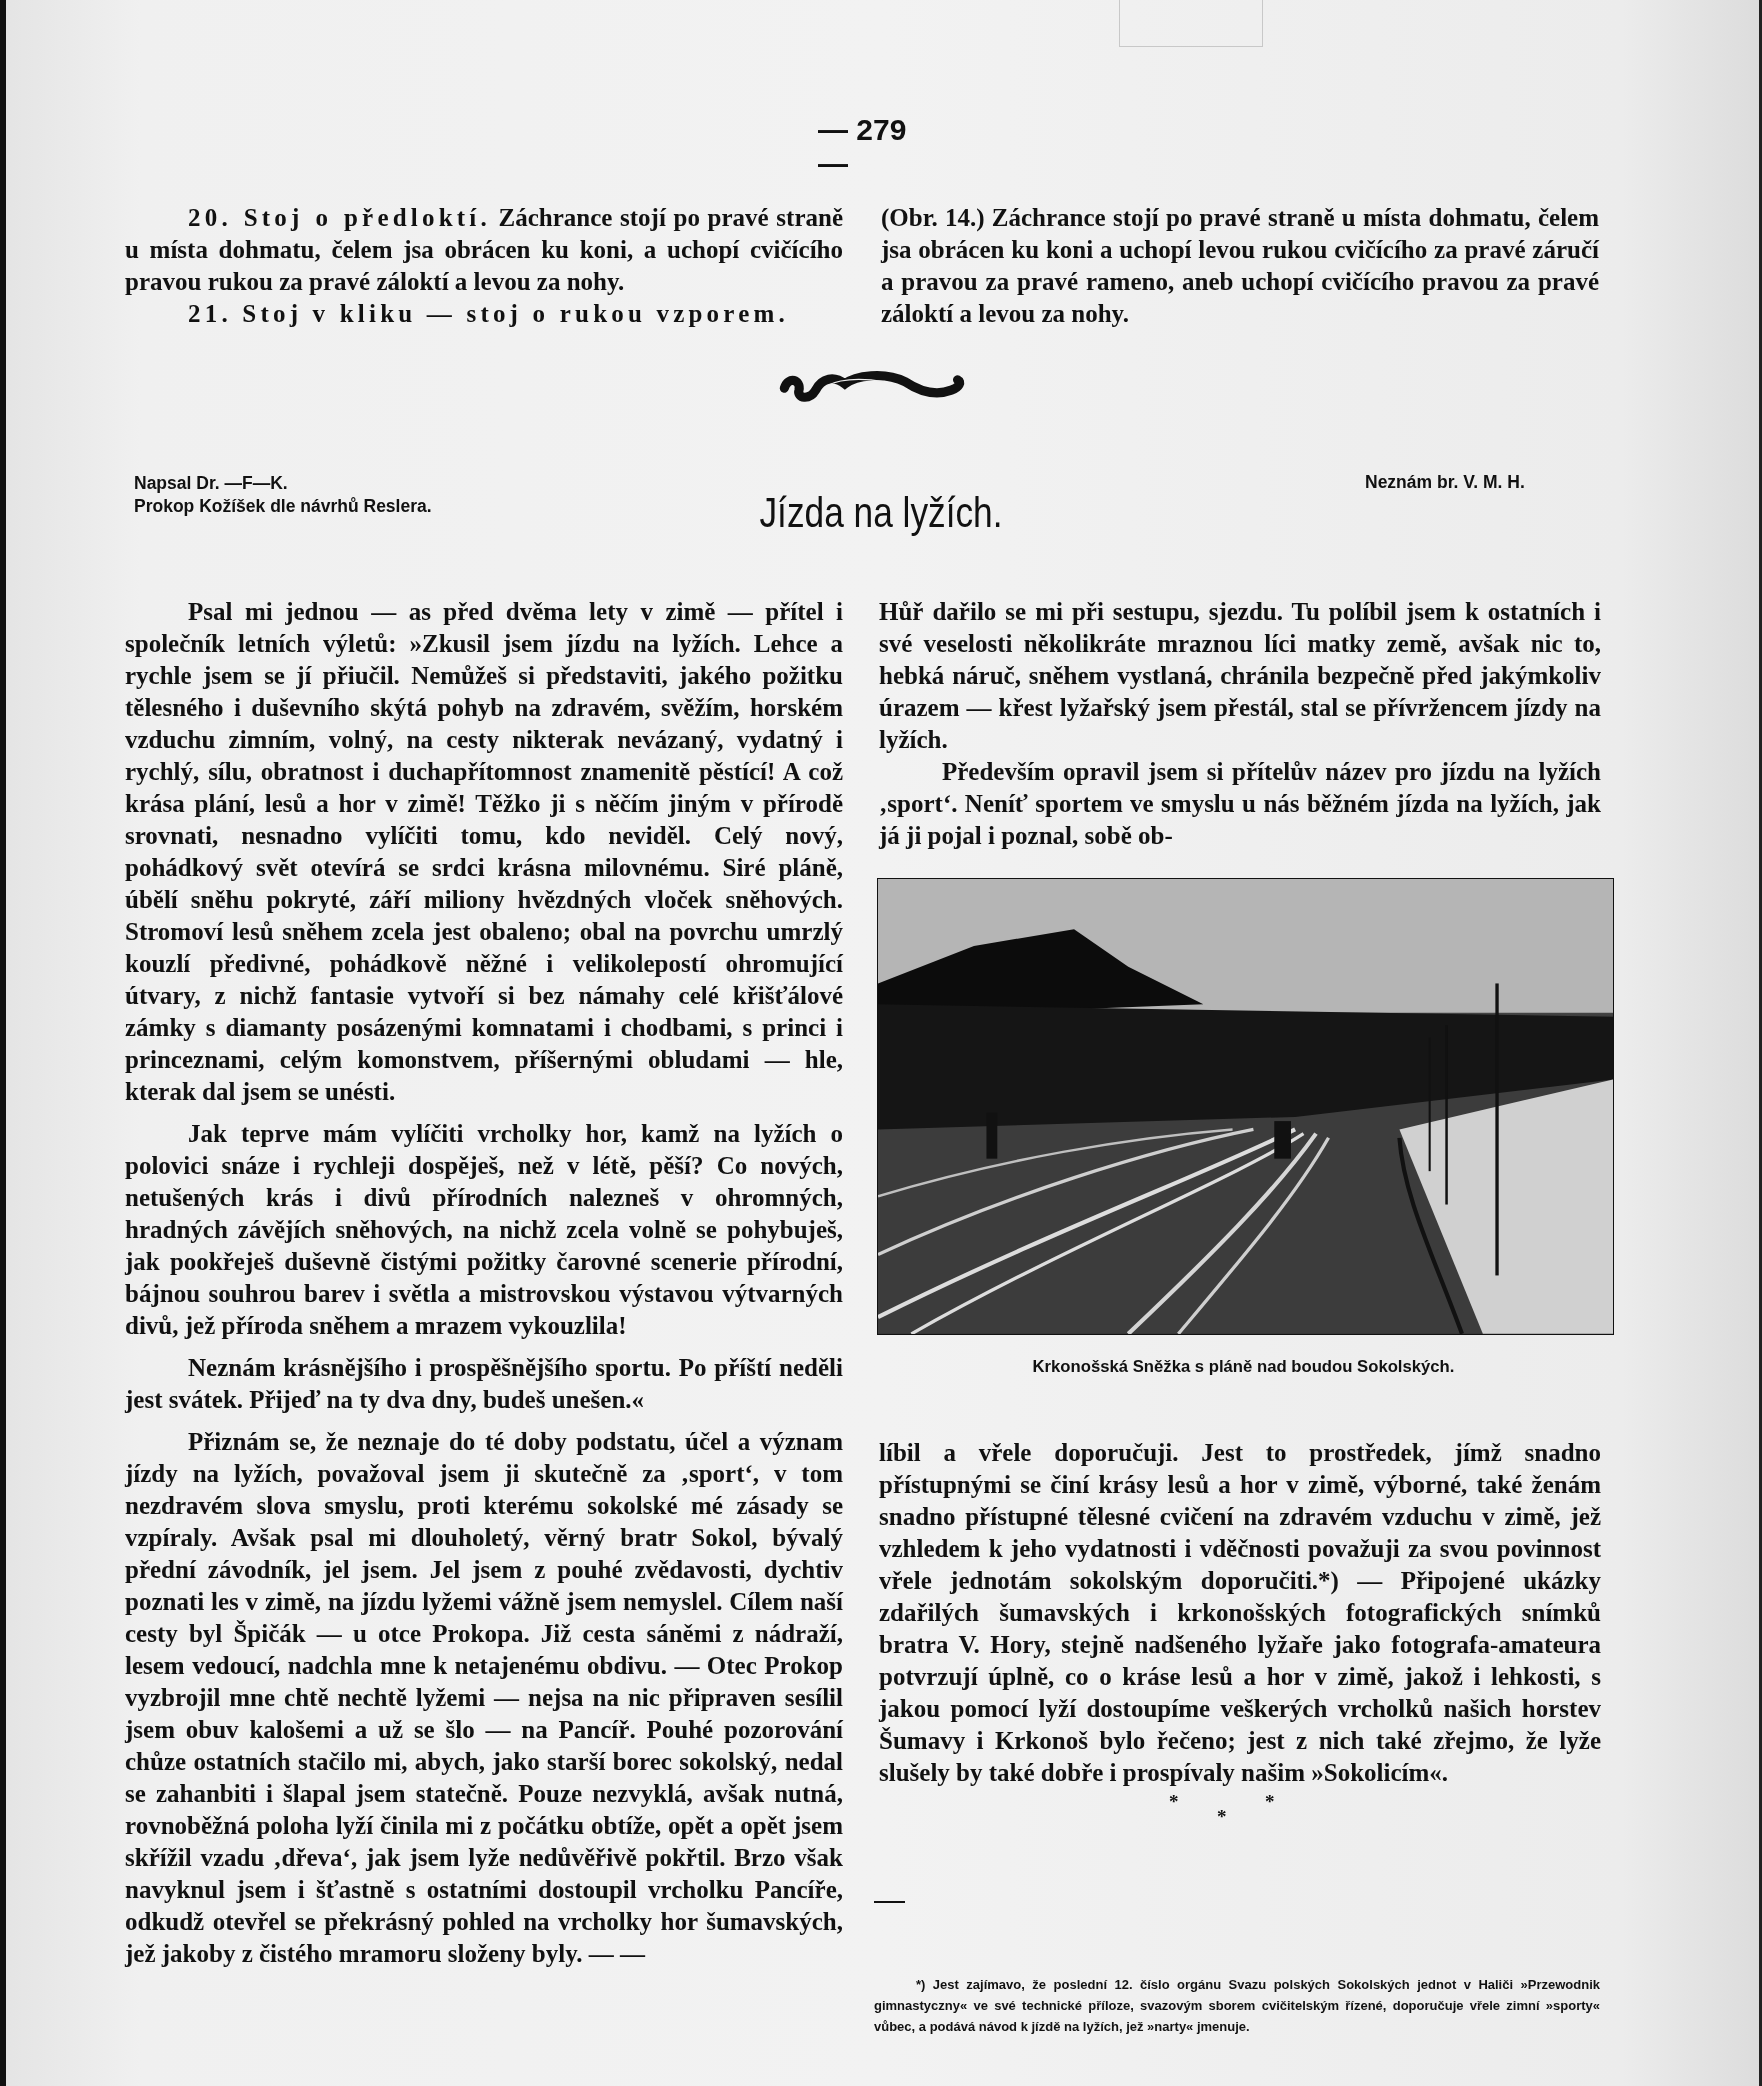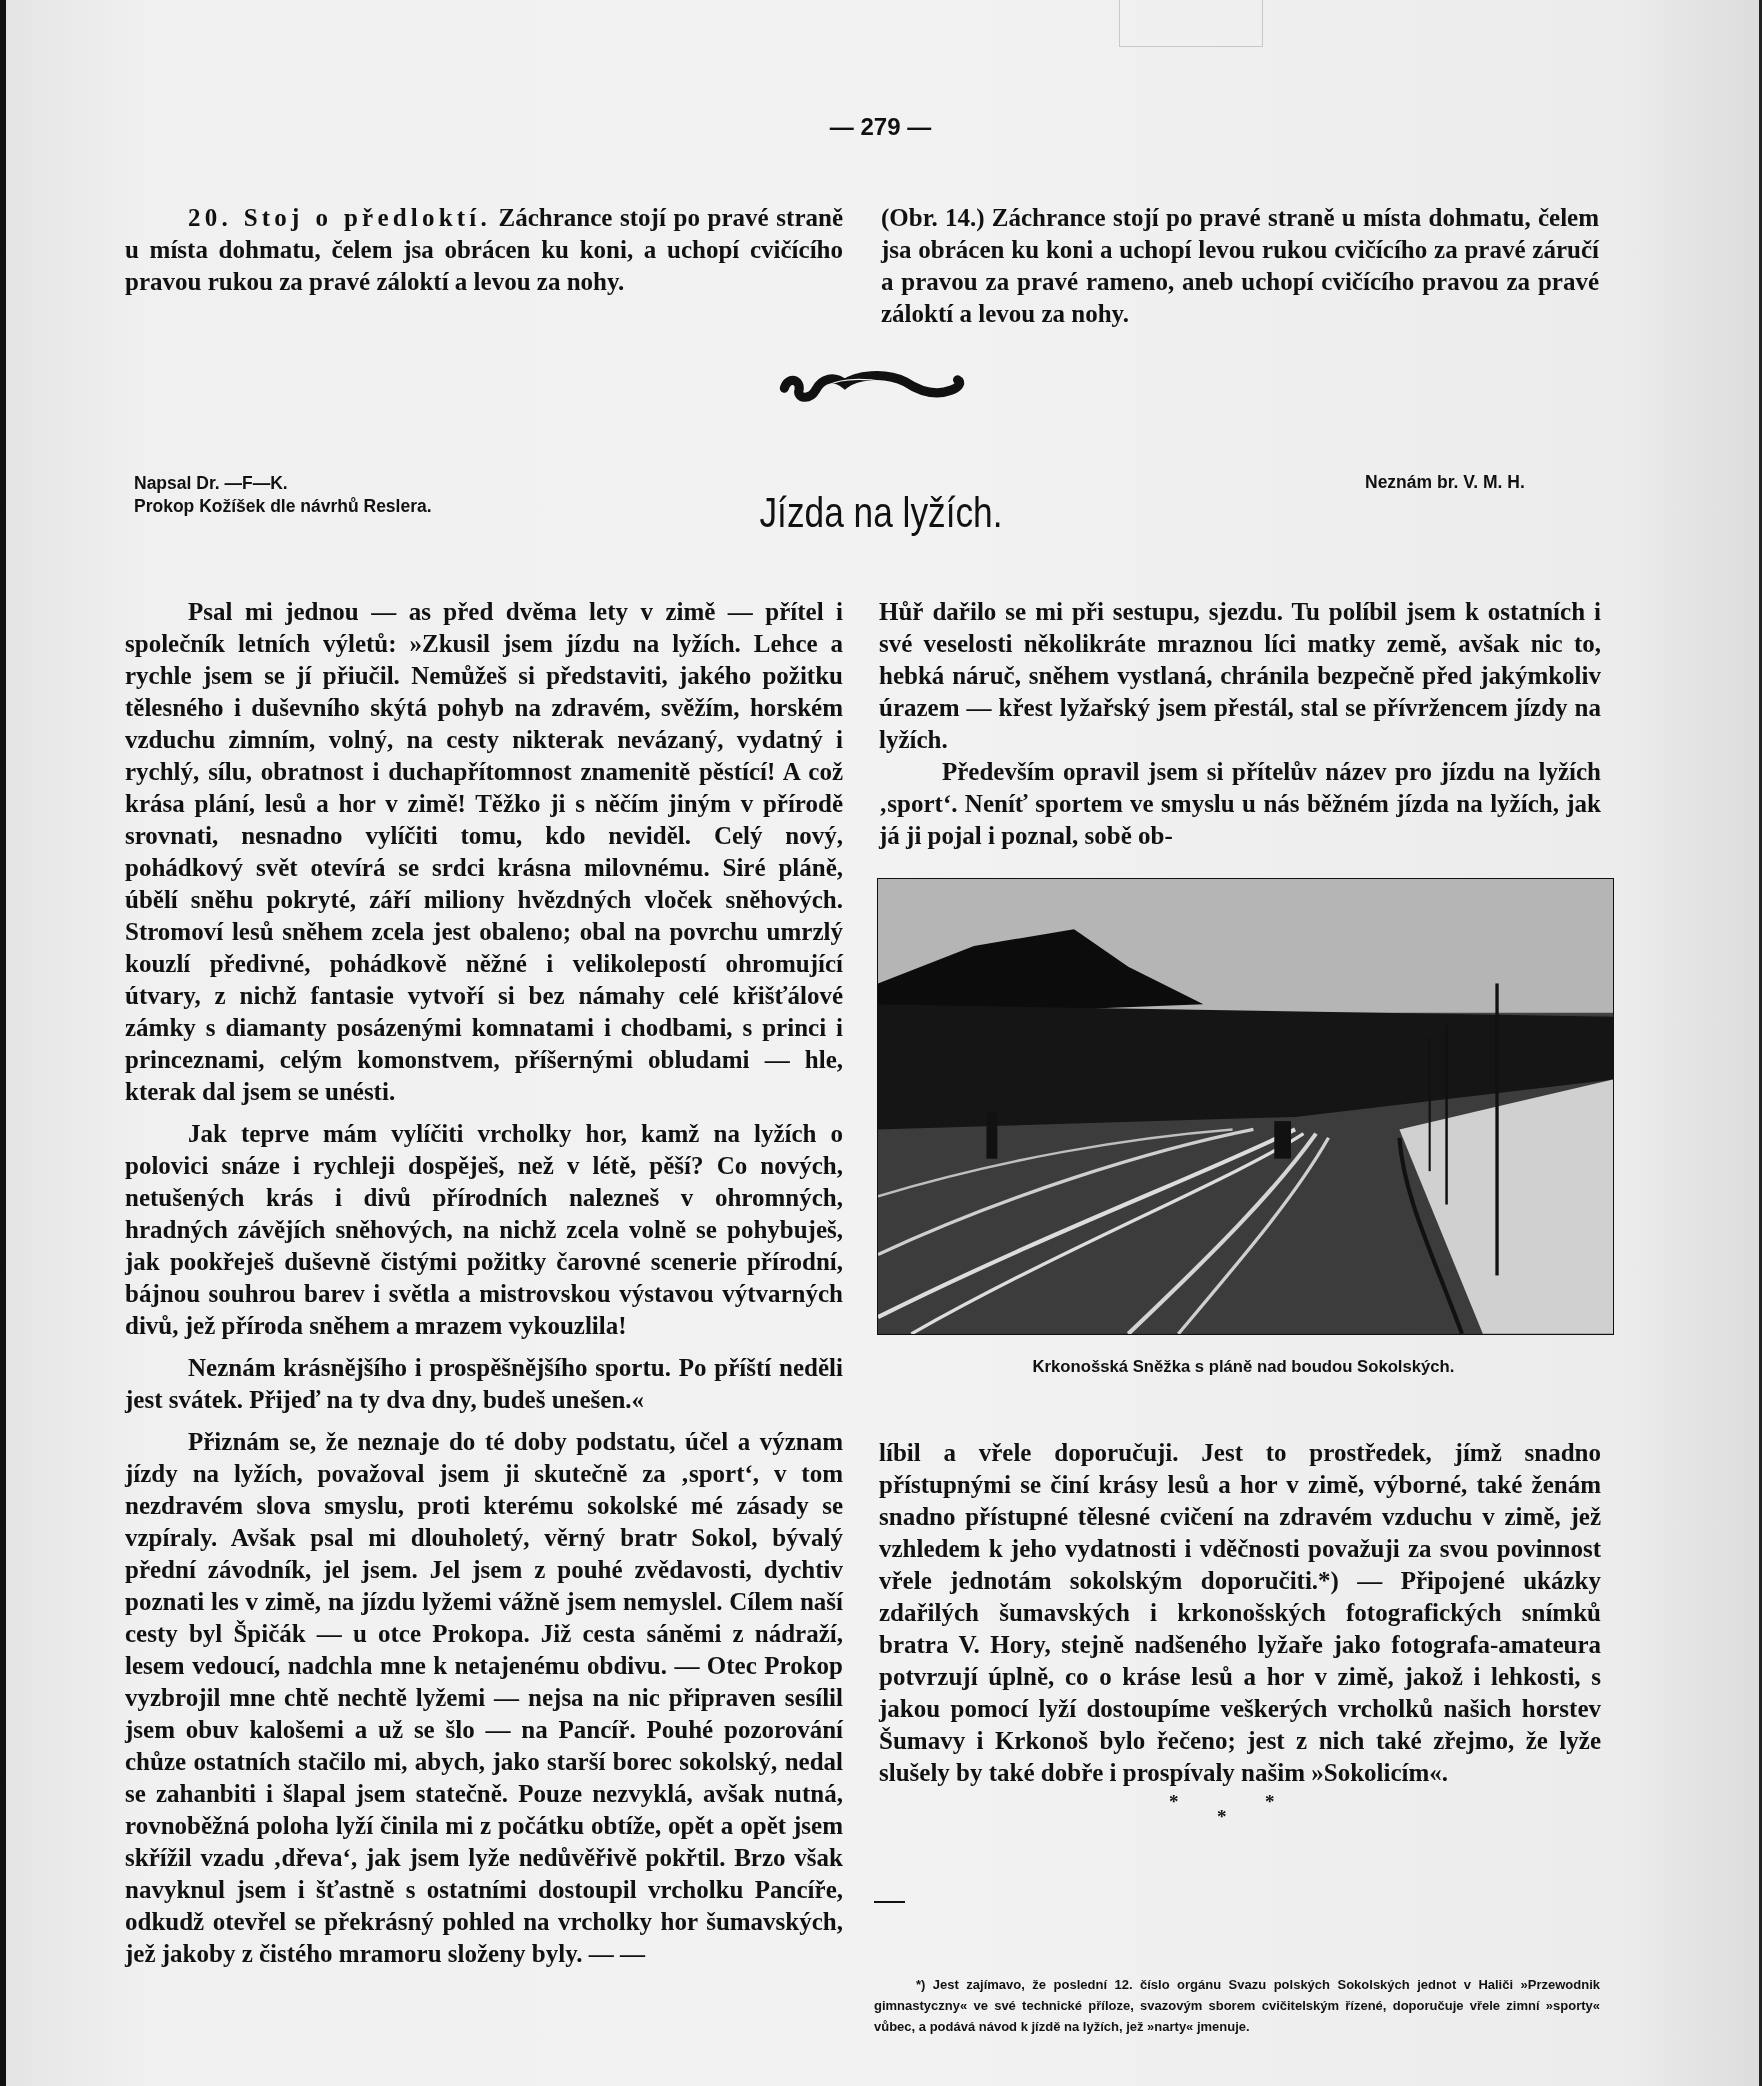--- a/index.html
+++ b/index.html
@@ -15,22 +15,22 @@
     position: absolute; left: 0; top: 0; width: 1763px; height: 2273px;
     background: linear-gradient(90deg, #e4e4e4 0%, #f0f0f0 8%, #f2f2f2 50%, #ececec 92%, #dcdcdc 100%);
   }
   .edge-left { position: absolute; left: 0; top: 0; width: 5.8px; height: 2273px; background: #111; }
   .edge-right { position: absolute; right: 0; top: 0; width: 4.2px; height: 2273px; background: #222; }
   .stamp {
     position: absolute; left: 1119px; top: 0; width: 142px; height: 46px;
     border: 1.3px solid #999; border-top: none; opacity: .45;
   }
   .page-number {
-    position: absolute; left: 818px; top: 113px; width: 125px; text-align: center;
-    font-family: "Liberation Sans", sans-serif; font-weight: bold; font-size: 24px;
+    position: absolute; left: 818px; top: 113px; width: 125px; 
+    font-family: "Liberation Sans", sans-serif; font-weight: bold; font-size: 30px;
   }
   .col { position: absolute; font-weight: bold; font-size: 25px; line-height: 32px; text-align: justify; margin-top: 18px; }
   .col p { margin: 0; }
   .indent { text-indent: 63px; }
   .spaced { letter-spacing: 4.2px; }
   #top-left { left: 125px; top: 184px; width: 718px; }
   #top-right { left: 881px; top: 184px; width: 718px; }
   .ornament { position: absolute; left: 776px; top: 367px; width: 192px; height: 38px; }
   .byline-left {
     position: absolute; left: 134px; top: 472px; font-family: "Liberation Sans", sans-serif;
@@ -74,20 +74,21 @@
 <div class="page">
   <div class="edge-left"></div>
   <div class="edge-right"></div>
 
   <div class="stamp"></div>
 
   <div class="page-number">— 279 —</div>
 
   <div class="col" id="top-left">
     <p class="indent"><span class="spaced">20. Stoj o předloktí.</span><span> Záchrance stojí po pravé straně u místa dohmatu, čelem jsa obrácen ku koni, a uchopí cvičícího pravou rukou za pravé záloktí a levou za nohy.</span></p>
+    <p class="indent"><span class="spaced">21. Stoj v kliku — stoj o rukou vzporem.</span></p>
   </div>
   <div class="col" id="top-right">
     <p>(Obr. 14.) Záchrance stojí po pravé straně u místa dohmatu, čelem jsa obrácen ku koni a uchopí levou rukou cvičícího za pravé záručí a pravou za pravé rameno, aneb uchopí cvičícího pravou za pravé záloktí a levou za nohy.</p>
   </div>
 
   <svg class="ornament" viewBox="0 0 460 90">
     <path d="M20 50 C30 20 60 30 55 55 C50 75 80 80 95 55 C110 25 140 20 165 40 C190 20 260 10 310 35 C340 55 380 70 420 55 C440 48 445 35 435 30" stroke="#111" stroke-width="22" fill="none" stroke-linecap="round"></path>
     <path d="M120 45 C150 30 200 25 260 35" stroke="#eee" stroke-width="3" fill="none"></path>
   </svg>
 

